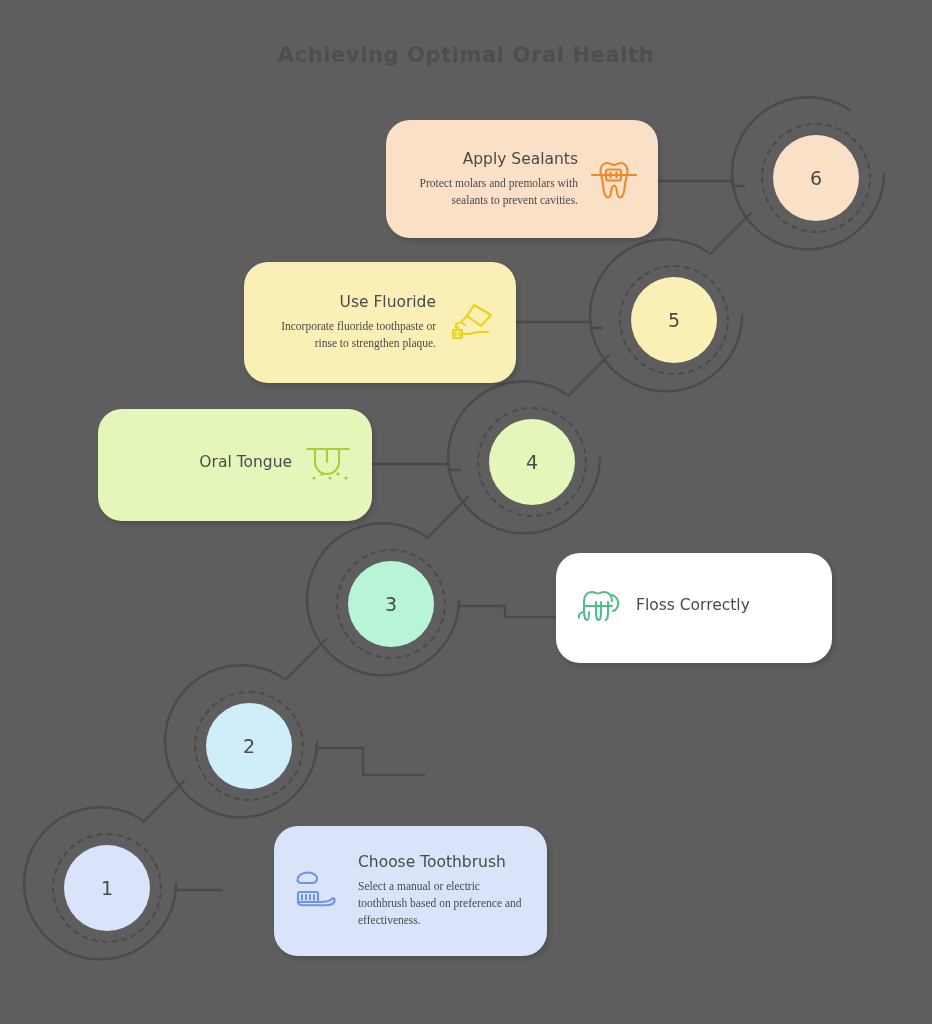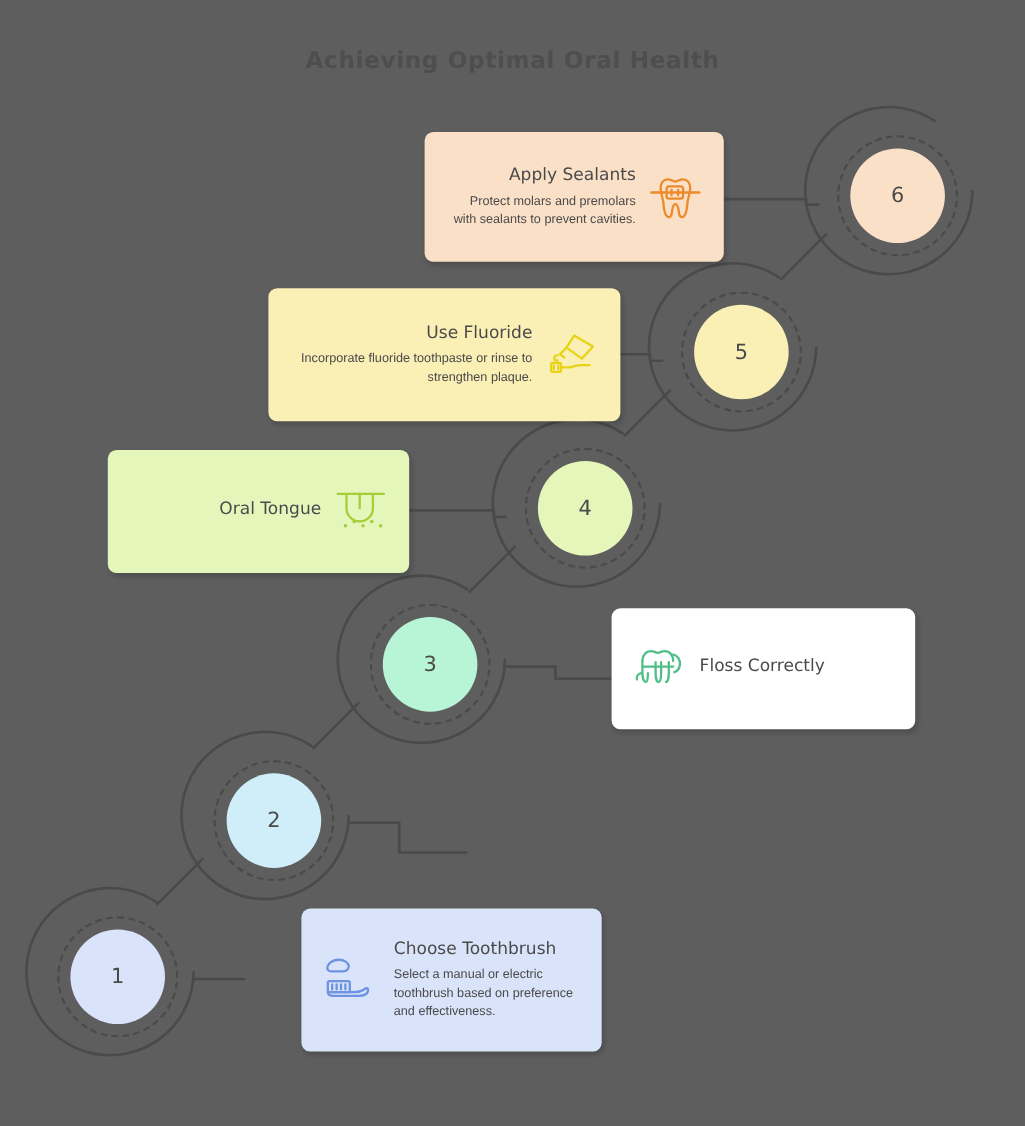--- a/index.html
+++ b/index.html
@@ -68,42 +68,42 @@
     justify-content: center;
     font-size: 19px;
     color: #4a4a4a;
     font-family: "DejaVu Sans", "Liberation Sans", sans-serif;
   }
 
   
   .card {
     position: absolute;
     box-sizing: border-box;
-    border-radius: 8px;
+    border-radius: 24px;
     box-shadow: 2px 3px 5px rgba(0,0,0,0.16);
     display: flex;
     align-items: center;
     padding: 14px 18px;
     gap: 10px;
   }
   .card.icon-right { flex-direction: row; }
   .card.icon-left  { flex-direction: row; }
 
   .card-text { flex: 1 1 auto; min-width: 0; }
   .card-title {
     font-size: 15.5px;
     color: #4a4a4a;
     margin-bottom: 7px;
     font-family: "DejaVu Sans", "Liberation Sans", sans-serif;
   }
   .card-desc {
     font-size: 11.5px;
     line-height: 1.45;
     color: #4a4a4a;
-    font-family: Liberation Sans, sans-serif;
+    font-family: Liberation Serif, serif;
   }
   .align-right .card-title,
   .align-right .card-desc { text-align: right; }
   .align-left .card-title,
   .align-left .card-desc { text-align: left; }
 
   .card-icon {
     flex: 0 0 auto;
     width: 52px; height: 52px;
     display: flex;
@@ -195,21 +195,21 @@
       <svg width="46" height="48" viewBox="0 0 46 48" fill="none" stroke="#ED8A2B" stroke-width="2.1" stroke-linecap="round" stroke-linejoin="round">
         <path d="M11 8c-4 0-6.5 3.5-6.5 8 0 5 2 8 2.5 13 .4 4 .6 10 3.2 12.5 2 1.9 4.2.4 4.6-3 .4-3.6.6-8 3.2-8s2.8 4.4 3.2 8c.4 3.4 2.6 4.9 4.6 3 2.6-2.5 2.8-8.5 3.2-12.5.5-5 2.5-8 2.5-13 0-4.5-2.5-8-6.5-8-3.3 0-4.6 2-7 2s-3.7-2-7-2z" transform="translate(5,0)"></path>
         <line x1="1" y1="20" x2="45" y2="20"></line>
         <rect x="15" y="14.5" width="15" height="11" rx="2.2"></rect>
         <line x1="19.5" y1="17.6" x2="19.5" y2="22.4"></line>
         <line x1="25.5" y1="17.6" x2="25.5" y2="22.4"></line>
       </svg>
     </div>
   </div>
 
-  <div class="card icon-right align-right" style="left:244px; top:262px; width:320px; height:121px; background:#FAEFB4;justify-content:flex-end;">
+  <div class="card icon-right align-right" style="left:244px; top:262px; width:272px; height:121px; background:#FAEFB4;justify-content:flex-end;">
     <div class="card-text">
       <div class="card-title">Use Fluoride</div>
       <div class="card-desc">Incorporate fluoride toothpaste or rinse to strengthen plaque.</div>
     </div>
     <div class="card-icon">
       <svg width="48" height="48" viewBox="0 0 48 48" fill="none" stroke="#E8D317" stroke-width="2.1" stroke-linecap="round" stroke-linejoin="round">
         <path d="M26 6 L43 16 L33 27 L19 17 Z"></path>
         <path d="M19 17 L13 23 L17 26"></path>
         <path d="M11 24c-2.2 0-3.6 1.6-3.2 3.2.3 1.2 1.6 1.8 2.8 1.4"></path>
         <rect x="5" y="31" width="9" height="8" rx="1"></rect>

